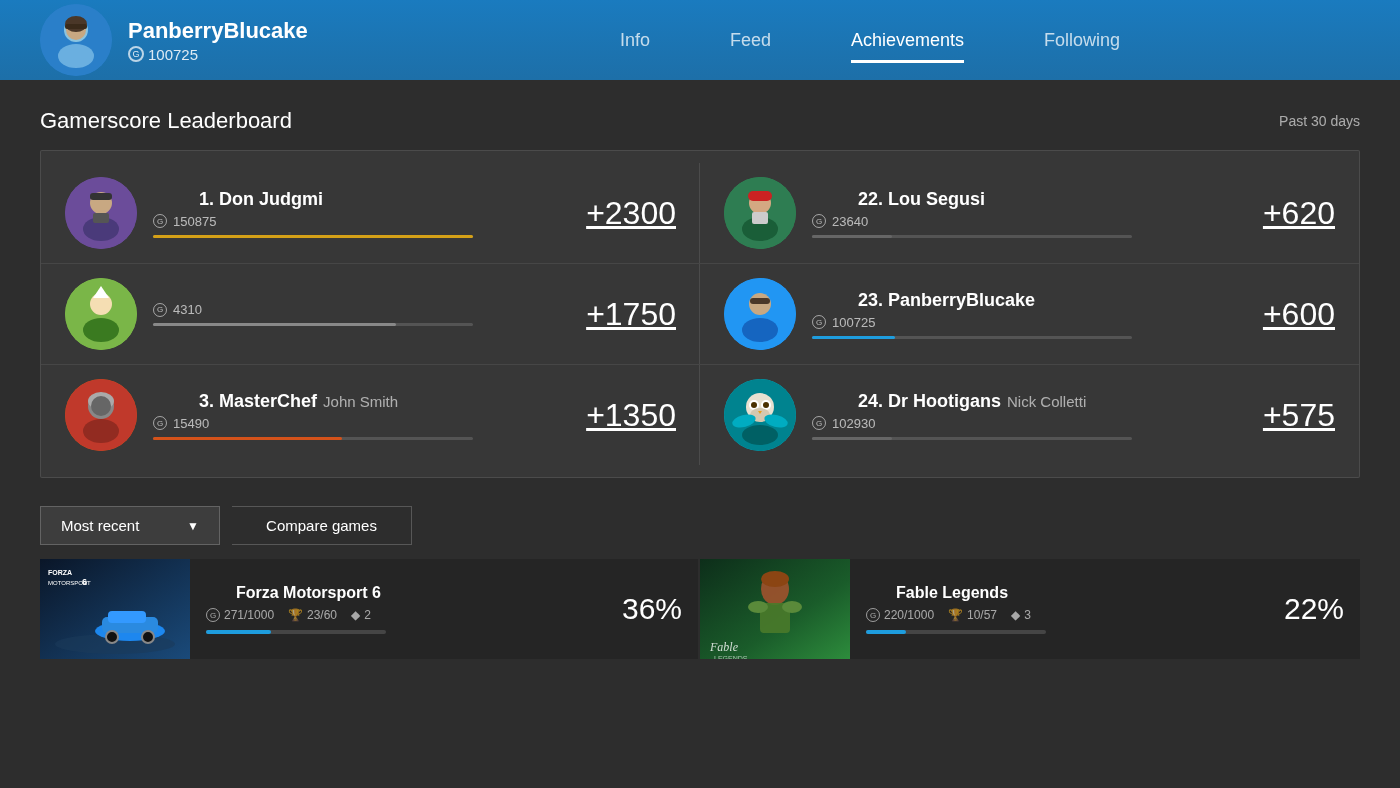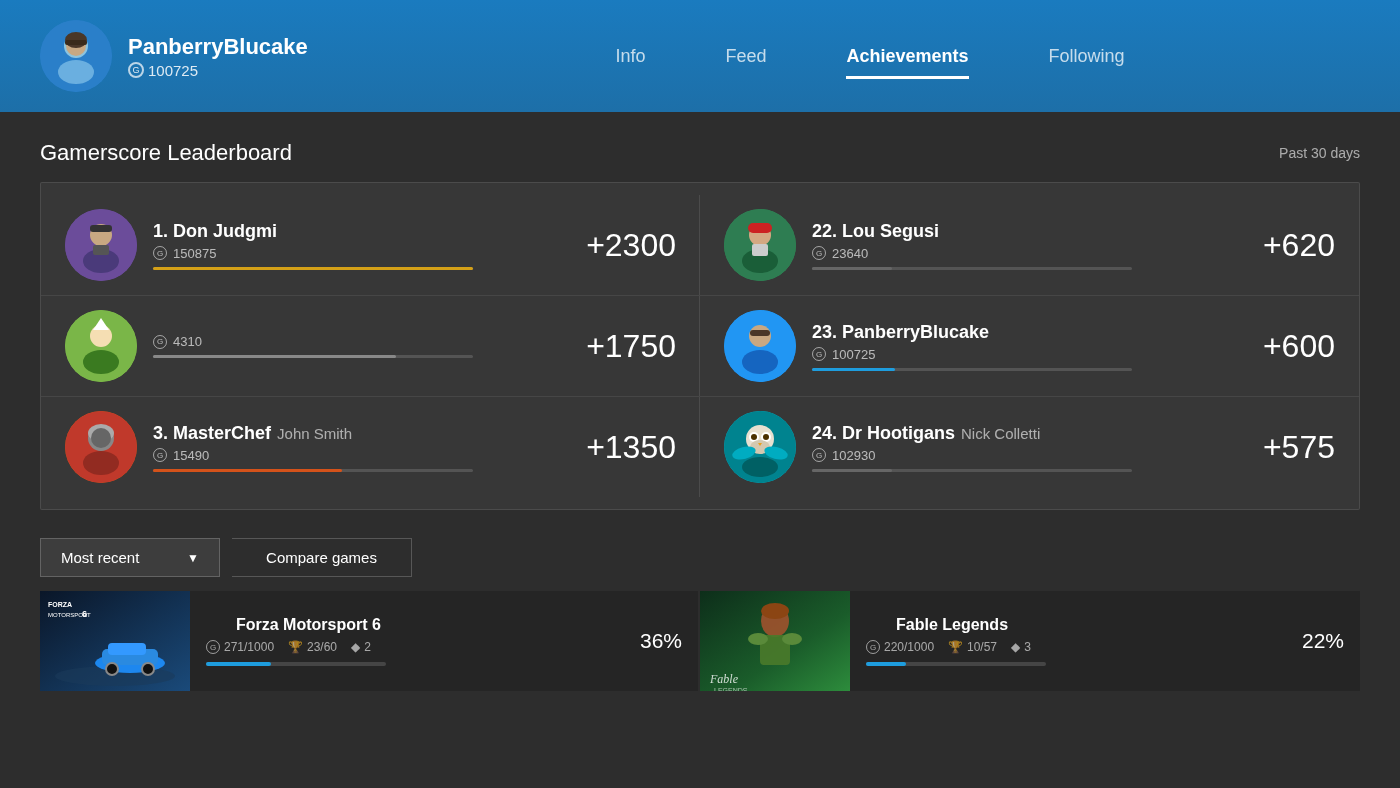--- a/index.html
+++ b/index.html
@@ -8,21 +8,21 @@
       height: 788px;
       background: #2d2d2d;
       font-family: 'Segoe UI', Arial, sans-serif;
       color: #fff;
       overflow: hidden;
     }
 
     
     .header {
       background: linear-gradient(180deg, #1a7bbf 0%, #1d6fa8 100%);
-      height: 112px;
+      height: 80px;
       display: flex;
       align-items: center;
       padding: 8px 40px;
       gap: 0;
     }
     .header-user {
       display: flex;
       align-items: center;
       gap: 16px;
       flex: 0 0 340px;
@@ -70,21 +70,21 @@
     }
     .nav-item {
       font-size: 18px;
       color: rgba(255,255,255,0.75);
       cursor: pointer;
       padding: 8px 0;
       position: relative;
     }
     .nav-item.active {
       color: #fff;
-      font-weight: 700;
+      font-weight: 400;
       text-align: right;
     }
     .nav-item.active::after {
       content: '';
       position: absolute;
       bottom: -4px;
       left: 0;
       right: 0;
       height: 3px;
       background: #fff;
@@ -152,20 +152,21 @@
       display: flex;
       align-items: baseline;
       gap: 6px;
       margin-bottom: 4px;
     }
     .lb-rank-name {
       font-size: 18px;
       font-weight: 600;
       color: #fff;
       white-space: nowrap;
+      margin-left: 46px;
     }
     .lb-real-name {
       font-size: 15px;
       color: rgba(255,255,255,0.6);
       font-weight: 400;
     }
     .lb-score-row {
       display: flex;
       align-items: center;
       gap: 6px;
@@ -184,20 +185,21 @@
       height: 3px;
       border-radius: 2px;
     }
     .lb-delta {
       margin-left: auto;
       font-size: 32px;
       font-weight: 300;
       color: #fff;
       white-space: nowrap;
       flex-shrink: 0;
+      text-decoration: underline;
     }
 
     
     .leaderboard-item:nth-child(1),
     .leaderboard-item:nth-child(2) {
       border-bottom: 1px solid rgba(255,255,255,0.08);
     }
     .leaderboard-item:nth-child(3),
     .leaderboard-item:nth-child(4) {
       border-bottom: 1px solid rgba(255,255,255,0.08);
@@ -303,21 +305,21 @@
       border-radius: 2px;
       width: 100%;
       max-width: 180px;
     }
     .progress-bar-fill {
       height: 4px;
       background: #1e9dde;
       border-radius: 2px;
     }
     .game-percent {
-      font-size: 21px;
+      font-size: 30px;
       font-weight: 300;
       color: #fff;
       padding: 0 16px;
       flex-shrink: 0;
     }
 
     
     .lb-avatar-1 { background: #6b4c9a; }
     .lb-avatar-2 { background: #7ab648; }
     .lb-avatar-3 { background: #d4521a; }

